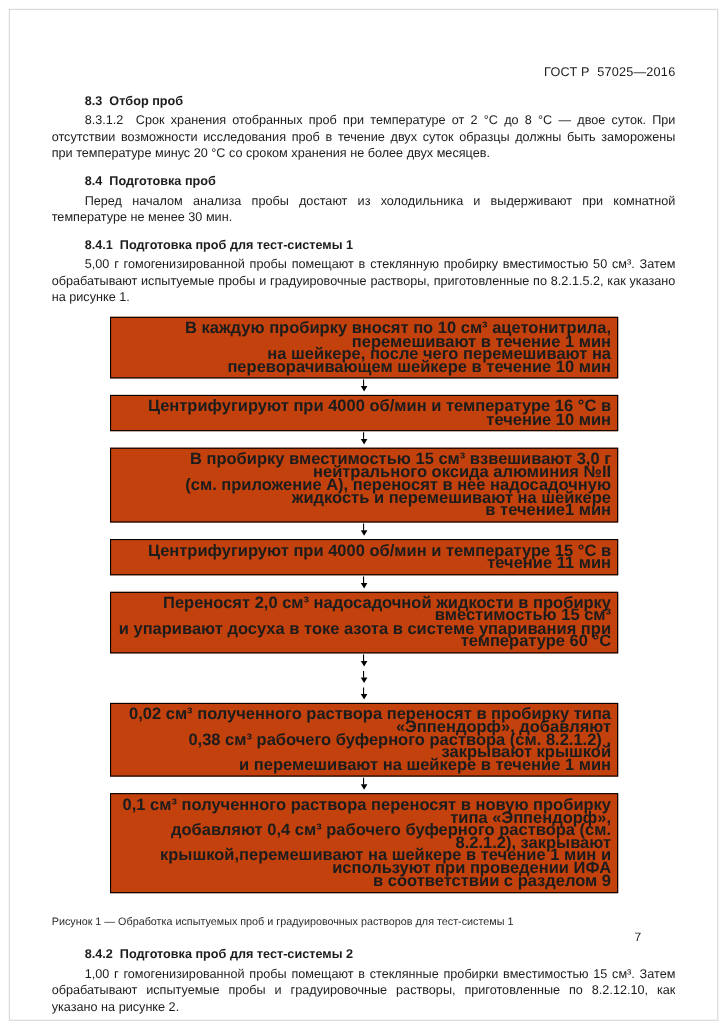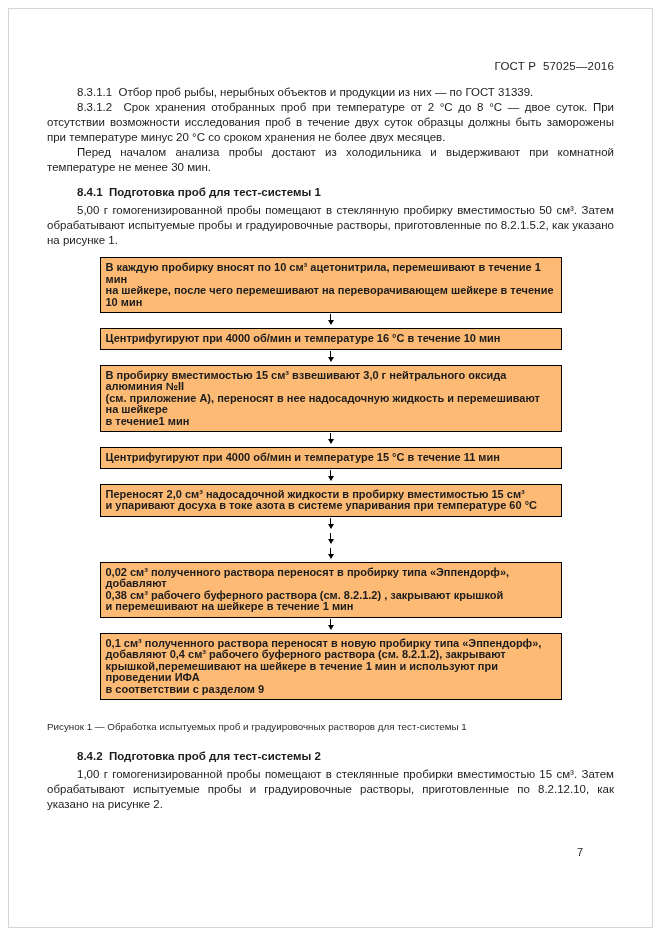--- a/index.html
+++ b/index.html
@@ -7,44 +7,45 @@
     width:661px;height:936px;background:#ffffff;position:relative;overflow:hidden;
     font-family:"Liberation Sans",sans-serif;color:#1c1c1c;
   }
   .frame{position:absolute;left:8px;top:8px;right:8px;bottom:8px;border:1px solid #d6d6d6;pointer-events:none;}
   .doc{position:absolute;left:47px;top:60px;width:567px;}
   .header{font-weight:normal;font-size:11.5px;text-align:right;letter-spacing:.2px;margin:0 0 13px 0;}
   .h{font-weight:bold;font-size:11.5px;line-height:15px;margin:10px 0 3px 0;text-indent:30px;}
   .p{font-size:11.5px;line-height:15px;text-align:justify;text-indent:30px;margin:0;}
   .chart{width:462px;margin:9px auto 0 auto;}
   .fc-box{
-    border:1.5px solid #000;background:#fdba74;
-    font-size:11px;font-weight:bold;line-height:11.5px;
-    text-align:left;white-space:pre-line;
+    border:1.5px solid #000;background:#c2410c;
+    font-size:15px;font-weight:bold;line-height:11.5px;
+    text-align:right;white-space:pre-line;
     padding:4px 5px;
   }
   .fc-arrow{display:flex;flex-direction:column;align-items:center;height:13px;padding:1px 0;}
   .fc-arrow .stem{width:1.5px;height:6px;background:#000;}
   .fc-arrow .head{width:0;height:0;border-left:3.5px solid transparent;border-right:3.5px solid transparent;border-top:5px solid #000;}
   .caption{font-size:9.8px;color:#2a2a2a;margin:21px 0 0 0;}
   .h2{margin-top:17px;}
   .pagenum{position:absolute;right:78px;top:846px;font-size:11px;color:#1c1c1c;}
 </style>
 </head>
 <body>
 
 <div class="frame"></div>
 
 <div class="doc">
 
   <div class="header">ГОСТ Р&nbsp;&nbsp;57025—2016</div>
 
-  <p class="p">8.3.1.1&nbsp; Отбор проб рыбы, нерыбных объектов и продукции из них — по ГОСТ 31339.</p>
+  <div class="h">8.3&nbsp; Отбор проб</div>
   <p class="p">8.3.1.2&nbsp; Срок хранения отобранных проб при температуре от 2 °С до 8 °С — двое суток. При отсутствии возможности исследования проб в течение двух суток образцы должны быть заморожены при температуре минус 20 °С со сроком хранения не более двух месяцев.</p>
 
+  <div class="h">8.4&nbsp; Подготовка проб</div>
   <p class="p">Перед началом анализа пробы достают из холодильника и выдерживают при комнатной температуре не менее 30 мин.</p>
 
   <div class="h">8.4.1&nbsp; Подготовка проб для тест-системы 1</div>
   <p class="p">5,00 г гомогенизированной пробы помещают в стеклянную пробирку вместимостью 50 см³. Затем обрабатывают испытуемые пробы и градуировочные растворы, приготовленные по 8.2.1.5.2, как указано на рисунке 1.</p>
 
   <div class="chart">
     <div class="fc-box">В каждую пробирку вносят по 10 см³ ацетонитрила, перемешивают в течение 1 мин
 на шейкере, после чего перемешивают на переворачивающем шейкере в течение 10 мин</div>
     <div class="fc-arrow">
         <div class="stem"></div>

